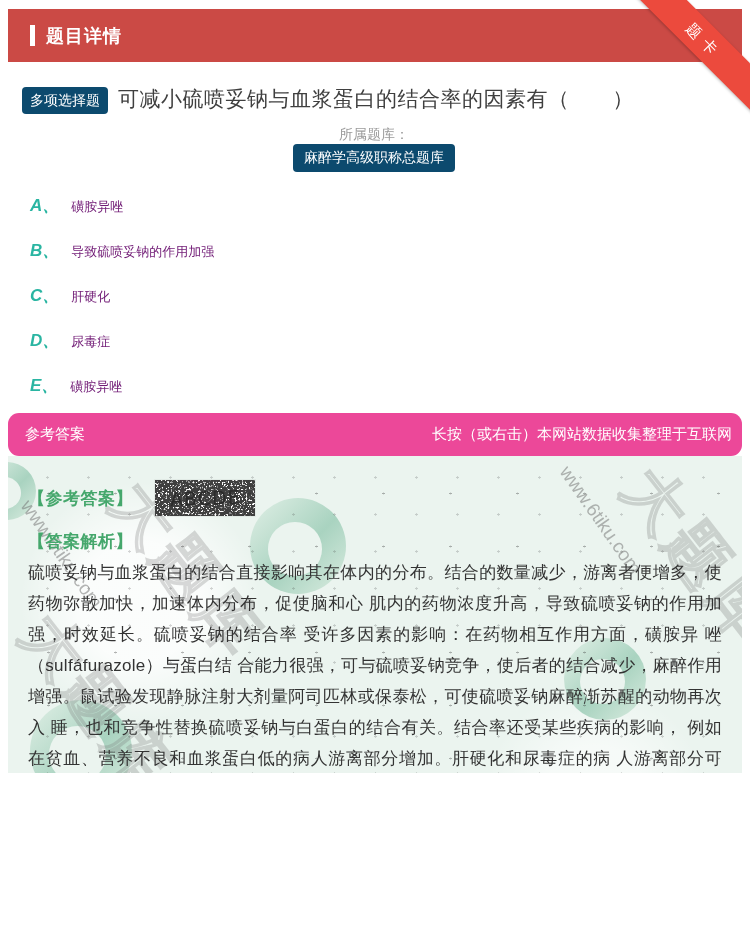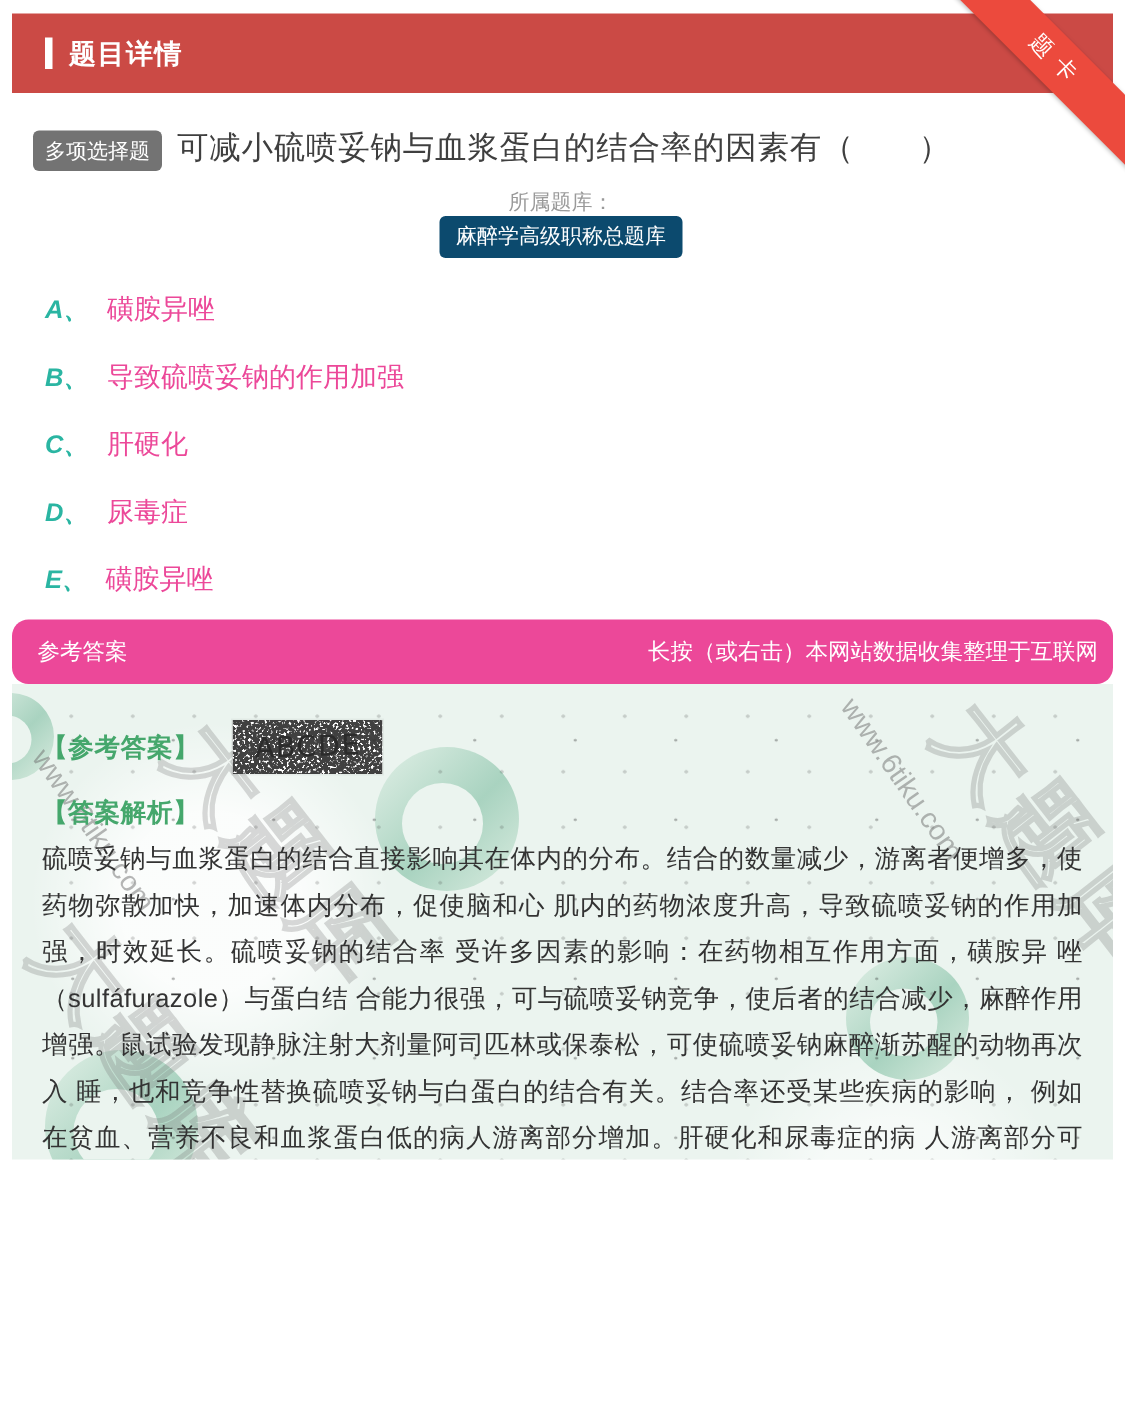--- a/index.html
+++ b/index.html
@@ -24,34 +24,34 @@
     position:absolute; top:22px; right:-52px; width:200px; height:33px; line-height:33px;
     transform:rotate(45deg); background:#ec4a3d; color:#fff; text-align:center;
     font-size:15px; letter-spacing:7px; text-indent:7px;
     box-shadow:0 1px 3px rgba(0,0,0,.25);
   }
 
   
   .question { position:absolute; left:8px; top:62px; width:734px; height:351px; background:#fff; padding:22px 16px 0 14px; }
   .q-row { display:flex; align-items:flex-start; }
   .type-badge {
-    flex:0 0 auto; background:#737373; color:#fff; font-size:14px; padding:5px 8px 4px;
+    flex:0 0 auto; background:#0c4a6e; color:#fff; font-size:14px; padding:5px 8px 4px;
     border-radius:4px; margin:3px 10px 0 0;
   }
   .q-text { font-size:21px; color:#3f3f3f; line-height:1.4; letter-spacing:.5px; }
   .bank-row { margin-top:12px; display:flex; align-items:center;flex-direction:column; }
   .bank-label { color:#9a9a9a; font-size:14px; }
   .bank-badge { background:#0c4a6e; color:#fff; font-size:14px; padding:5px 11px; border-radius:4px; }
   .options { list-style:none; margin-top:22px; }
   .option { display:flex; align-items:baseline; margin-bottom:21px; height:24px; }
   .option .letter {
     color:#2ab5a2; font-weight:bold; font-style:italic; font-size:17px;
     margin:0 12px 0 8px; white-space:nowrap;
   }
-  .option .opt-text { color:#ec4899; font-size:18px; }
+  .option .opt-text { color:#701a75; font-size:13px; }
 
   
   .answer-bar {
     position:absolute; left:8px; top:413px; width:734px; height:43px; background:#ec4899;
     display:flex; align-items:center; justify-content:space-between; padding:0 10px 0 17px;border-radius:11px;
   }
   .answer-bar span { color:#fff; font-size:15px; }
 
   
   .answer {

